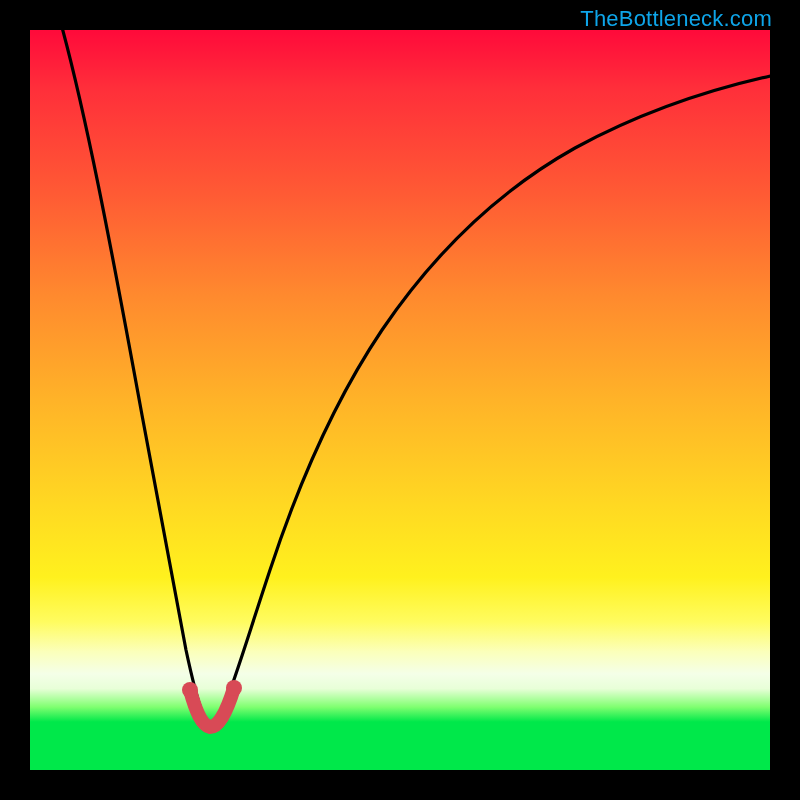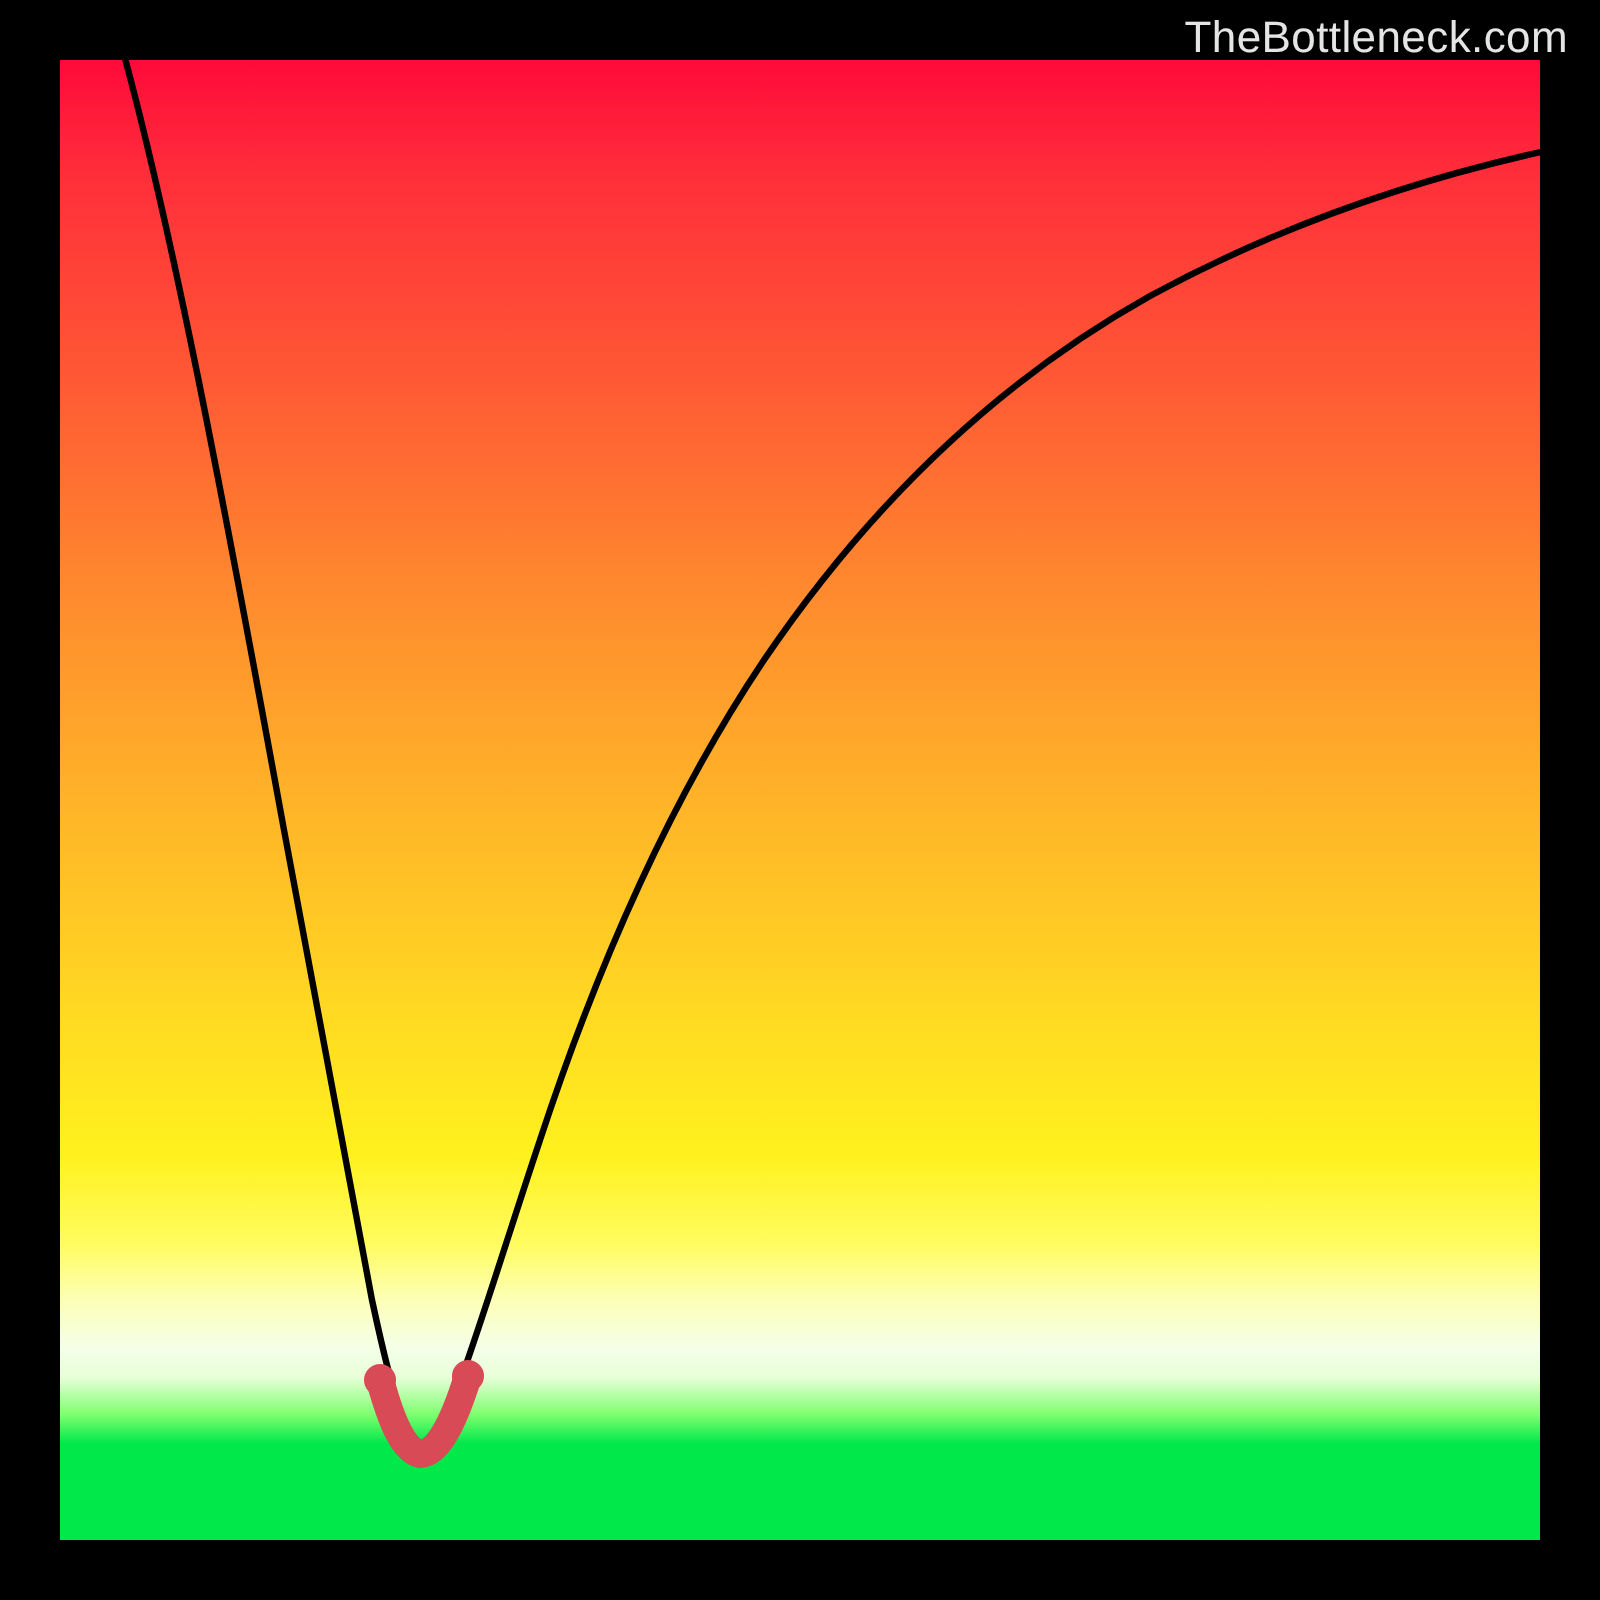--- a/index.html
+++ b/index.html
@@ -49,22 +49,22 @@
   }
   .curve-svg {
     position: absolute;
     inset: 0;
     width: 100%;
     height: 100%;
   }
   .watermark {
     position: absolute;
     top: 6px;
-    right: 16px;
-    color: #e5e5e5;
+    right: 28px;
+    color: #0ea5e9;
     font-size: 22px;
     font-weight: 500;
     letter-spacing: 0.2px;
     user-select: none;
   }
 </style>
 </head>
 <body>
 
 <div class="frame">

